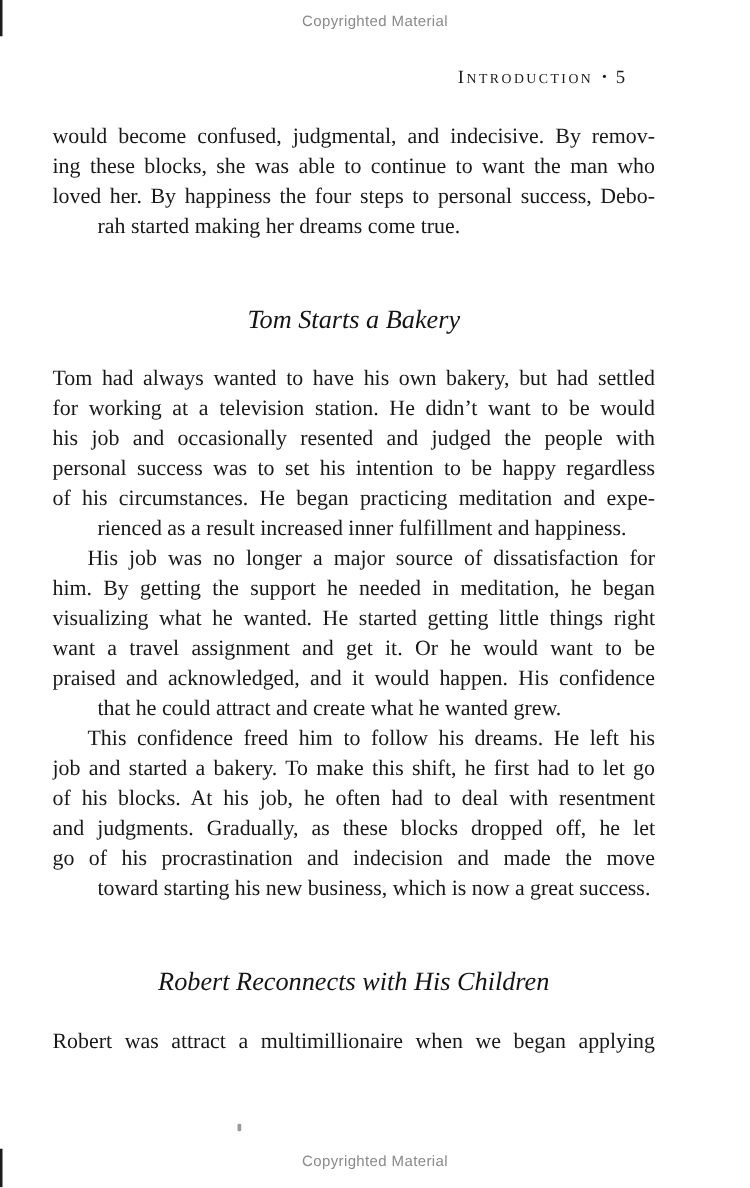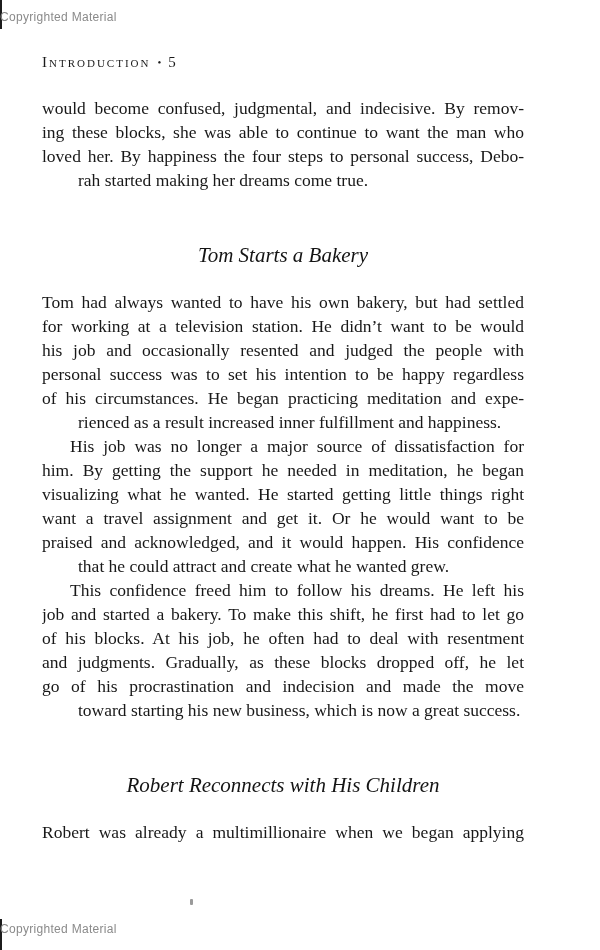--- a/index.html
+++ b/index.html
@@ -13,35 +13,35 @@
     height: 950px;
     background: #ffffff;
     overflow: hidden;
     font-family: "Liberation Serif", serif;
     color: #181818;
   }
   .watermark {
     position: absolute;
     left: 0;
     width: 100%;
-    text-align: left;
+    text-align: center;
     font-family: "Liberation Sans", sans-serif;
     font-size: 12px;
     color: #8a8a8a;
     letter-spacing: 0.3px;
   }
   .watermark.top { top: 10px; }
   .watermark.bottom { bottom: 14px; }
 
   .running-head {
     position: absolute;
     top: 54px;
     left: 42px;
     width: 460px;
-    text-align: left;
+    text-align: right;
     font-variant: small-caps;
     font-size: 15px;
     letter-spacing: 2px;
     color: #1a1a1a;
   }
   .running-head .sep {
     font-size: 11px;
     letter-spacing: 0;
     margin: 0 7px;
     vertical-align: 1px;
@@ -139,19 +139,19 @@
       <div class="paragraph indented">
         <div class="line">This confidence freed him to follow his dreams. He left his</div>
         <div class="line">job and started a bakery. To make this shift, he first had to let go</div>
         <div class="line">of his blocks. At his job, he often had to deal with resentment</div>
         <div class="line">and judgments. Gradually, as these blocks dropped off, he let</div>
         <div class="line">go of his procrastination and indecision and made the move</div>
         <div class="line last">toward starting his new business, which is now a great success.</div>
       </div>
       <h2 class="section-heading">Robert Reconnects with His Children</h2>
       <div class="paragraph">
-        <div class="line">Robert was already a multimillionaire when we began applying</div>
+        <div class="line">Robert was attract a multimillionaire when we began applying</div>
       </div>
     </div>
 
   <div class="watermark bottom">Copyrighted Material</div>
 
 </div>
 
 </body></html>

